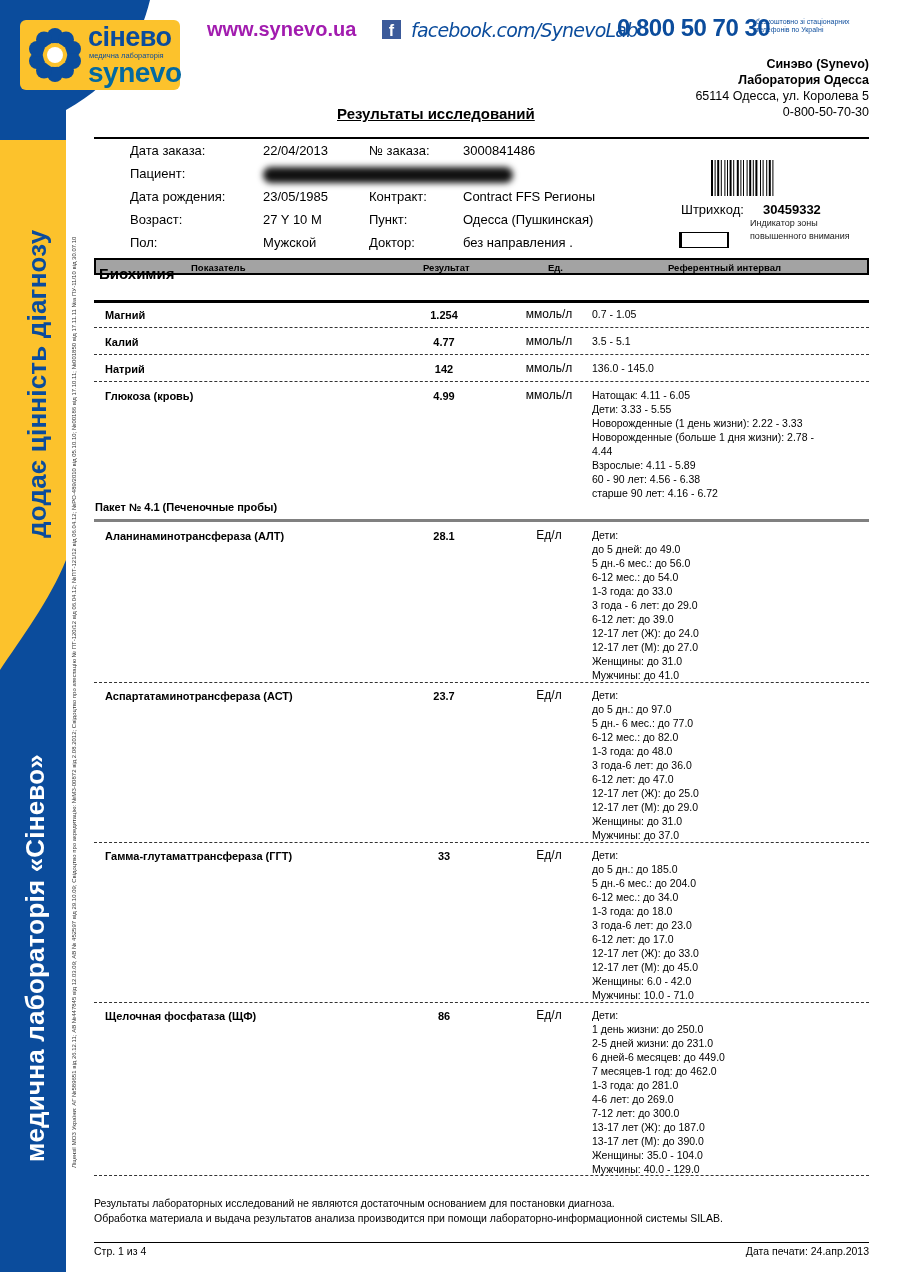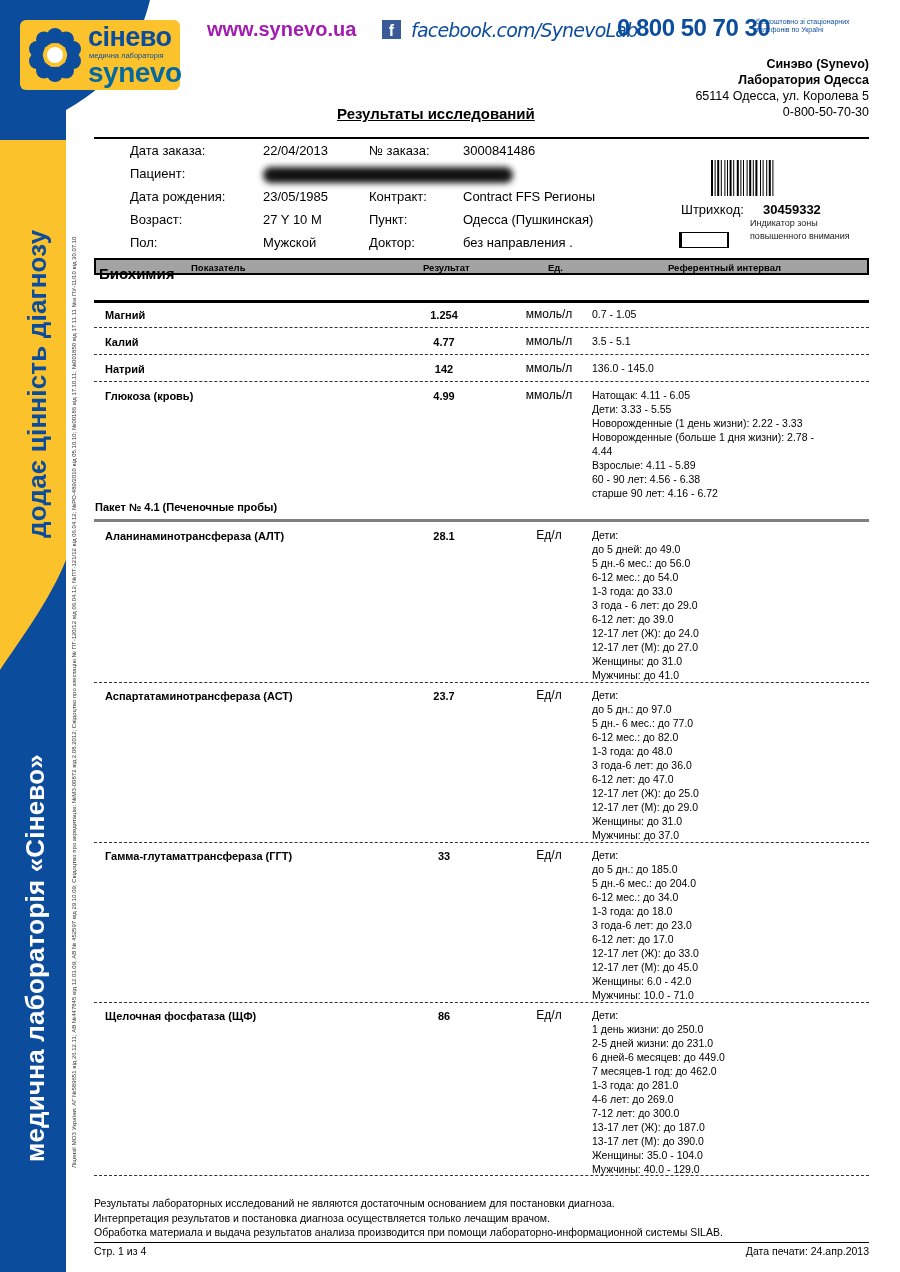--- a/index.html
+++ b/index.html
@@ -315,18 +315,17 @@
       </div>
     </div>
     <div class="dash" style="top: 1175px;"></div>
   </div>
 
 <div class="package-title">Пакет № 4.1 (Печеночные пробы)</div>
 <div class="pkg-line" style="top:519px"></div>
 
 <div class="disclaimer">
   <div>Результаты лабораторных исследований не являются достаточным основанием для постановки диагноза.</div>
-  <div>Интерпретация результатов и постановка диагноза осуществляется только лечащим врачом.</div>
   <div>Обработка материала и выдача результатов анализа производится при помощи лабораторно-информационной системы SILAB.</div>
 </div>
 <div class="foot-line"></div>
 <div class="page-num">Стр. 1 из 4</div>
 <div class="print-date">Дата печати: 24.апр.2013</div>
 
 </body></html>

